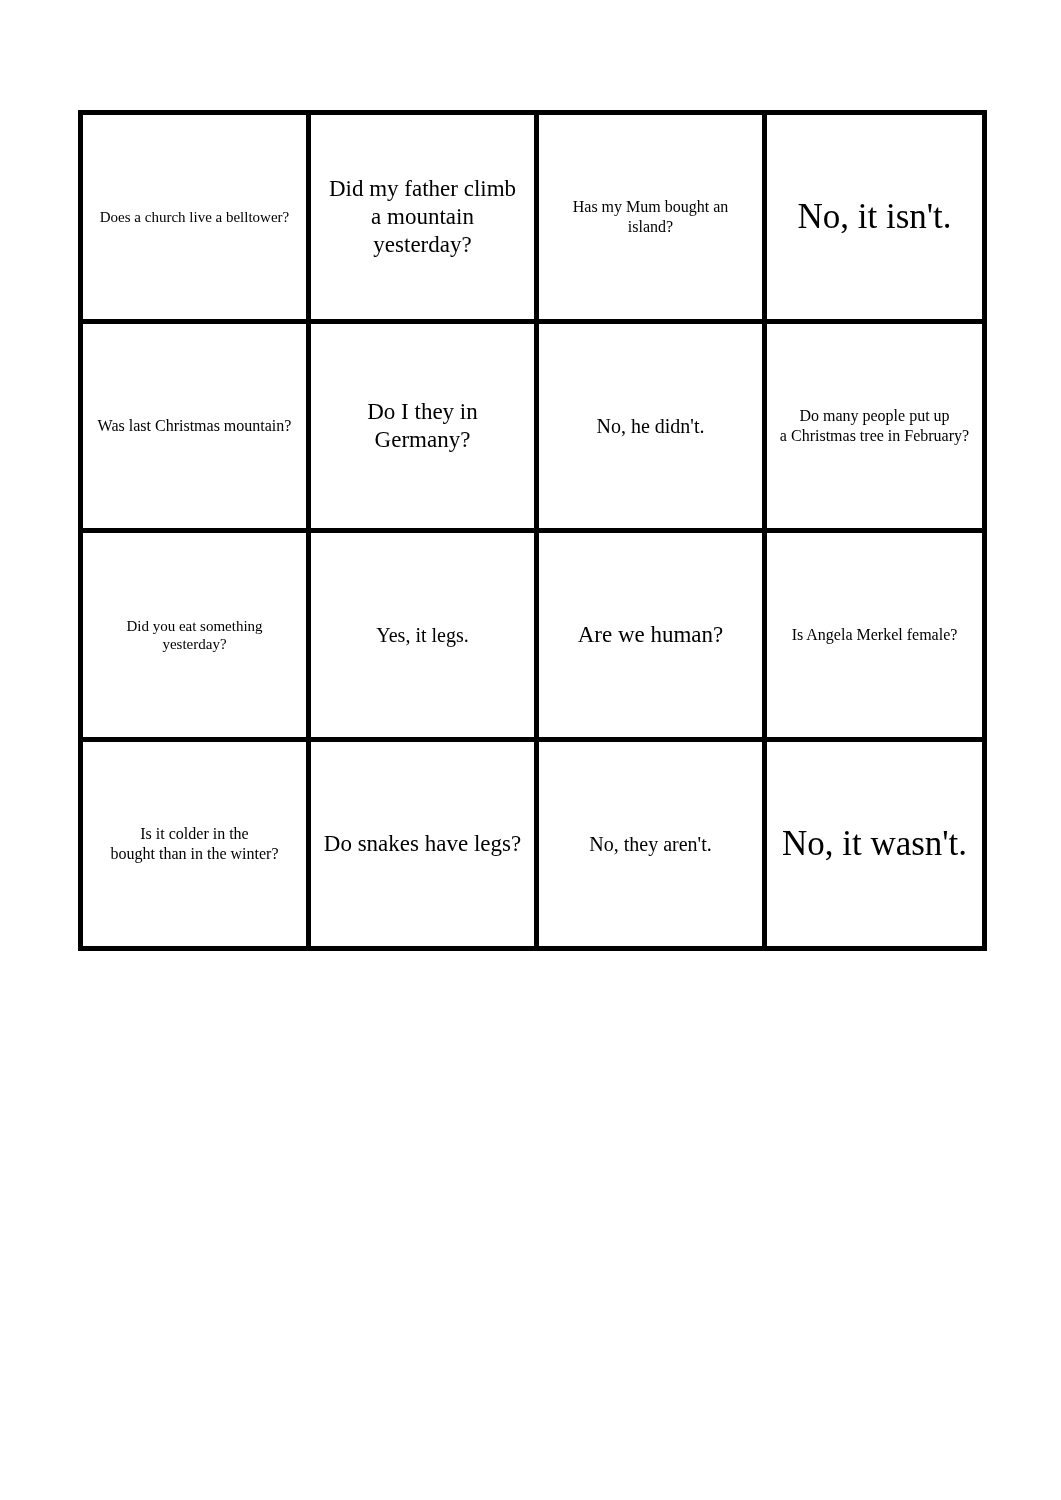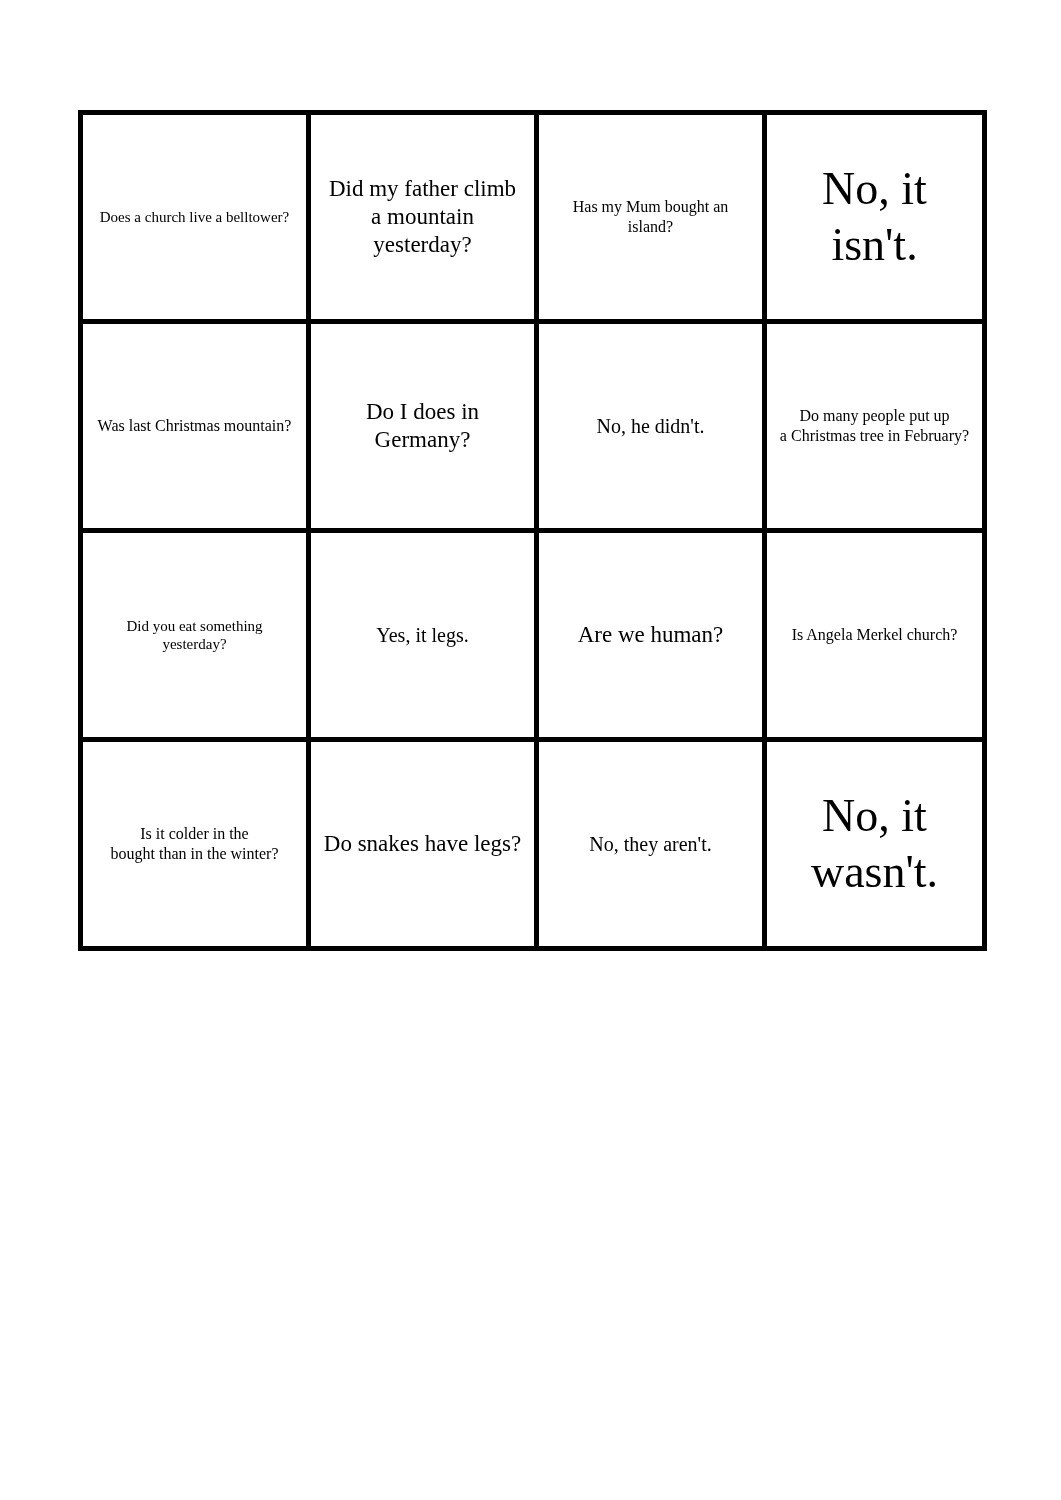--- a/index.html
+++ b/index.html
@@ -59,21 +59,21 @@
     display: block;
     line-height: 1.22;
     white-space: pre-line;
   }
 
   
   .sz-xs { font-size: 15px; }
   .sz-s  { font-size: 16px; }
   .sz-m  { font-size: 23px; }
   .sz-l  { font-size: 20px; }
-  .sz-xl { font-size: 46px; }
+  .sz-xl { font-size: 35px; }
 
   
   .al-left { text-align: center; }
   .al-center { text-align: center; }
 
   
   col.c1 { width: 228px; }
   col.c2 { width: 228px; }
   col.c3 { width: 228px; }
   col.c4 { width: 220px; }
@@ -114,21 +114,21 @@
         </td>
       </tr>
       <tr>
         <td>
           <div class="cell-inner">
             <span class="txt sz-s al-center">Was last Christmas mountain?</span>
           </div>
         </td>
         <td>
           <div class="cell-inner">
-            <span class="txt sz-m al-center">Do I does in Germany?</span>
+            <span class="txt sz-m al-center">Do I they in Germany?</span>
           </div>
         </td>
         <td>
           <div class="cell-inner">
             <span class="txt sz-l al-center">No, he didn't.</span>
           </div>
         </td>
         <td>
           <div class="cell-inner">
             <span class="txt sz-s al-left">Do many people put up
@@ -147,21 +147,21 @@
             <span class="txt sz-l al-center">Yes, it legs.</span>
           </div>
         </td>
         <td>
           <div class="cell-inner">
             <span class="txt sz-m al-center">Are we human?</span>
           </div>
         </td>
         <td>
           <div class="cell-inner">
-            <span class="txt sz-s al-center">Is Angela Merkel church?</span>
+            <span class="txt sz-s al-center">Is Angela Merkel female?</span>
           </div>
         </td>
       </tr>
       <tr>
         <td>
           <div class="cell-inner">
             <span class="txt sz-s al-left">Is it colder in the
 bought than in the winter?</span>
           </div>
         </td>

